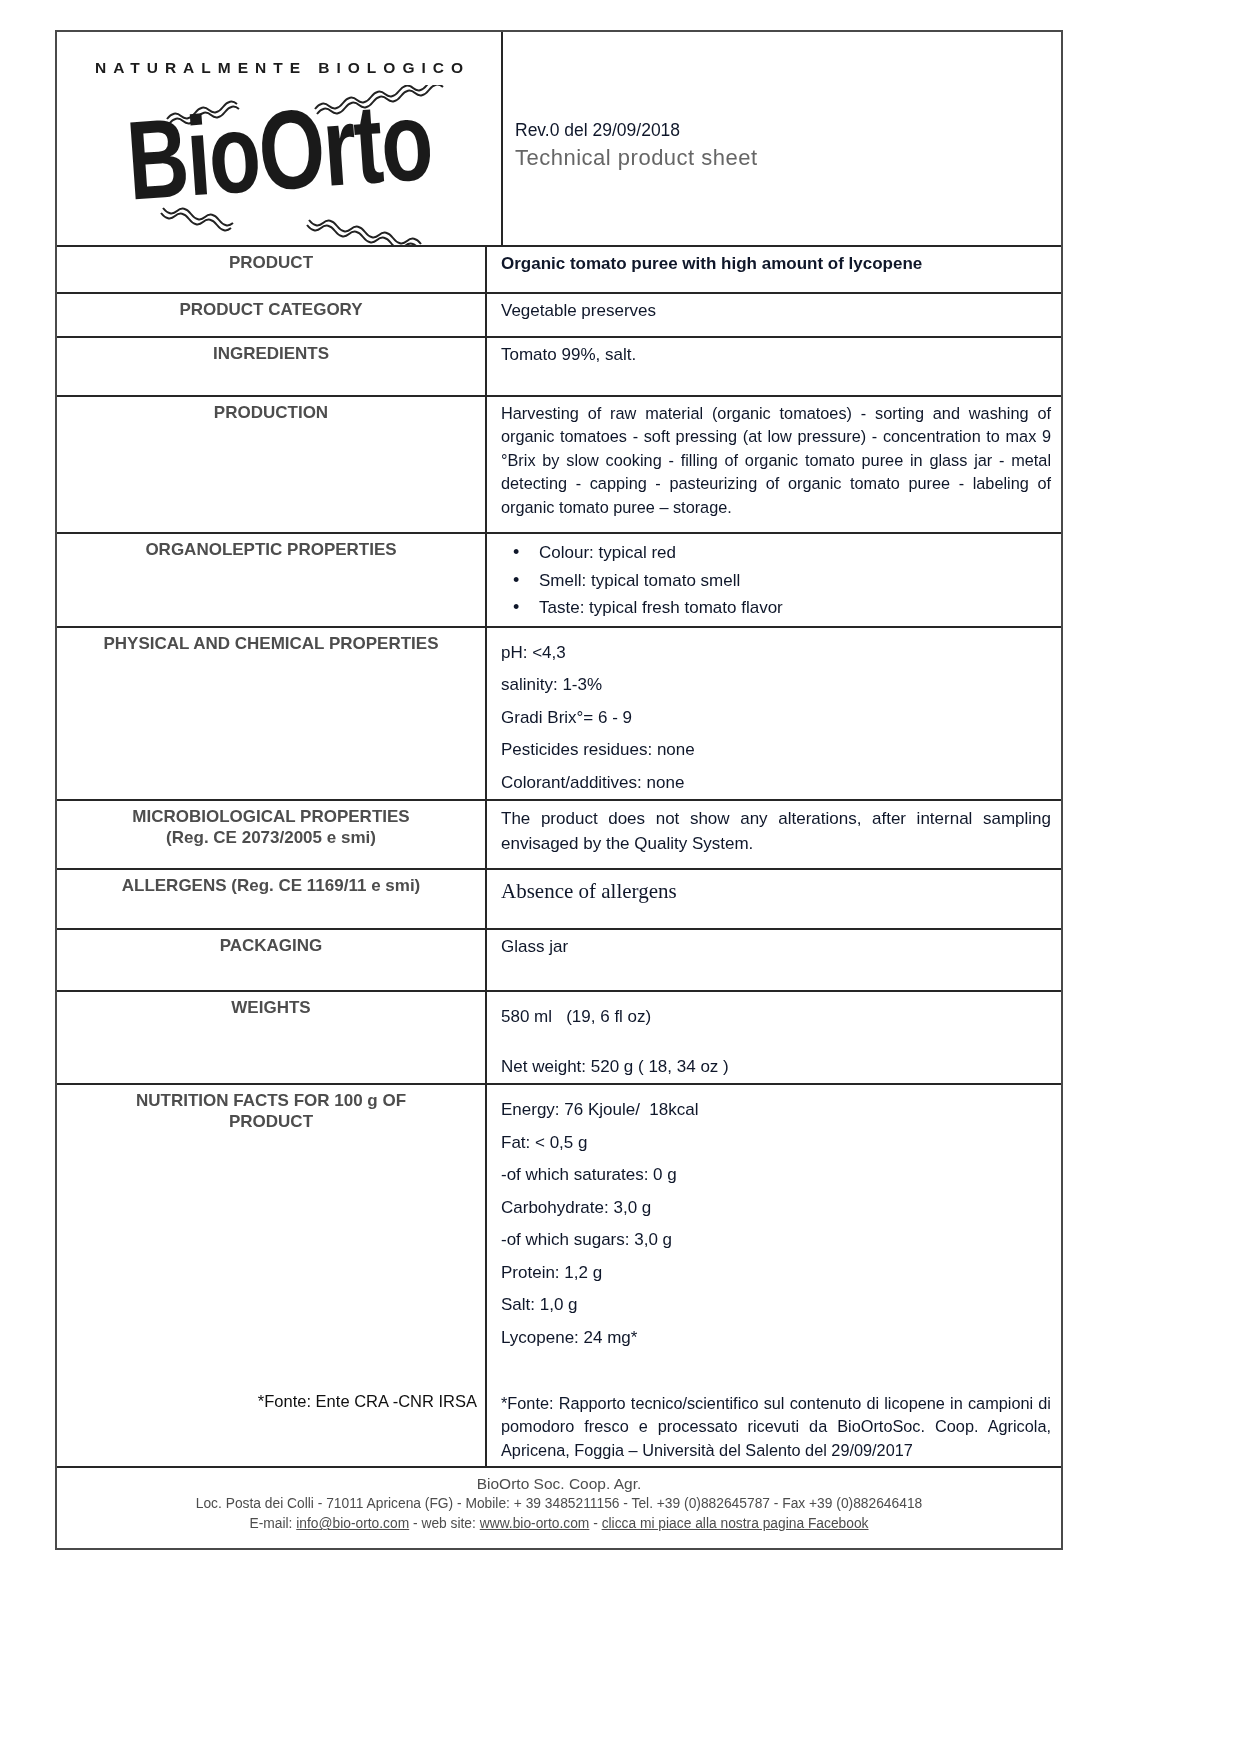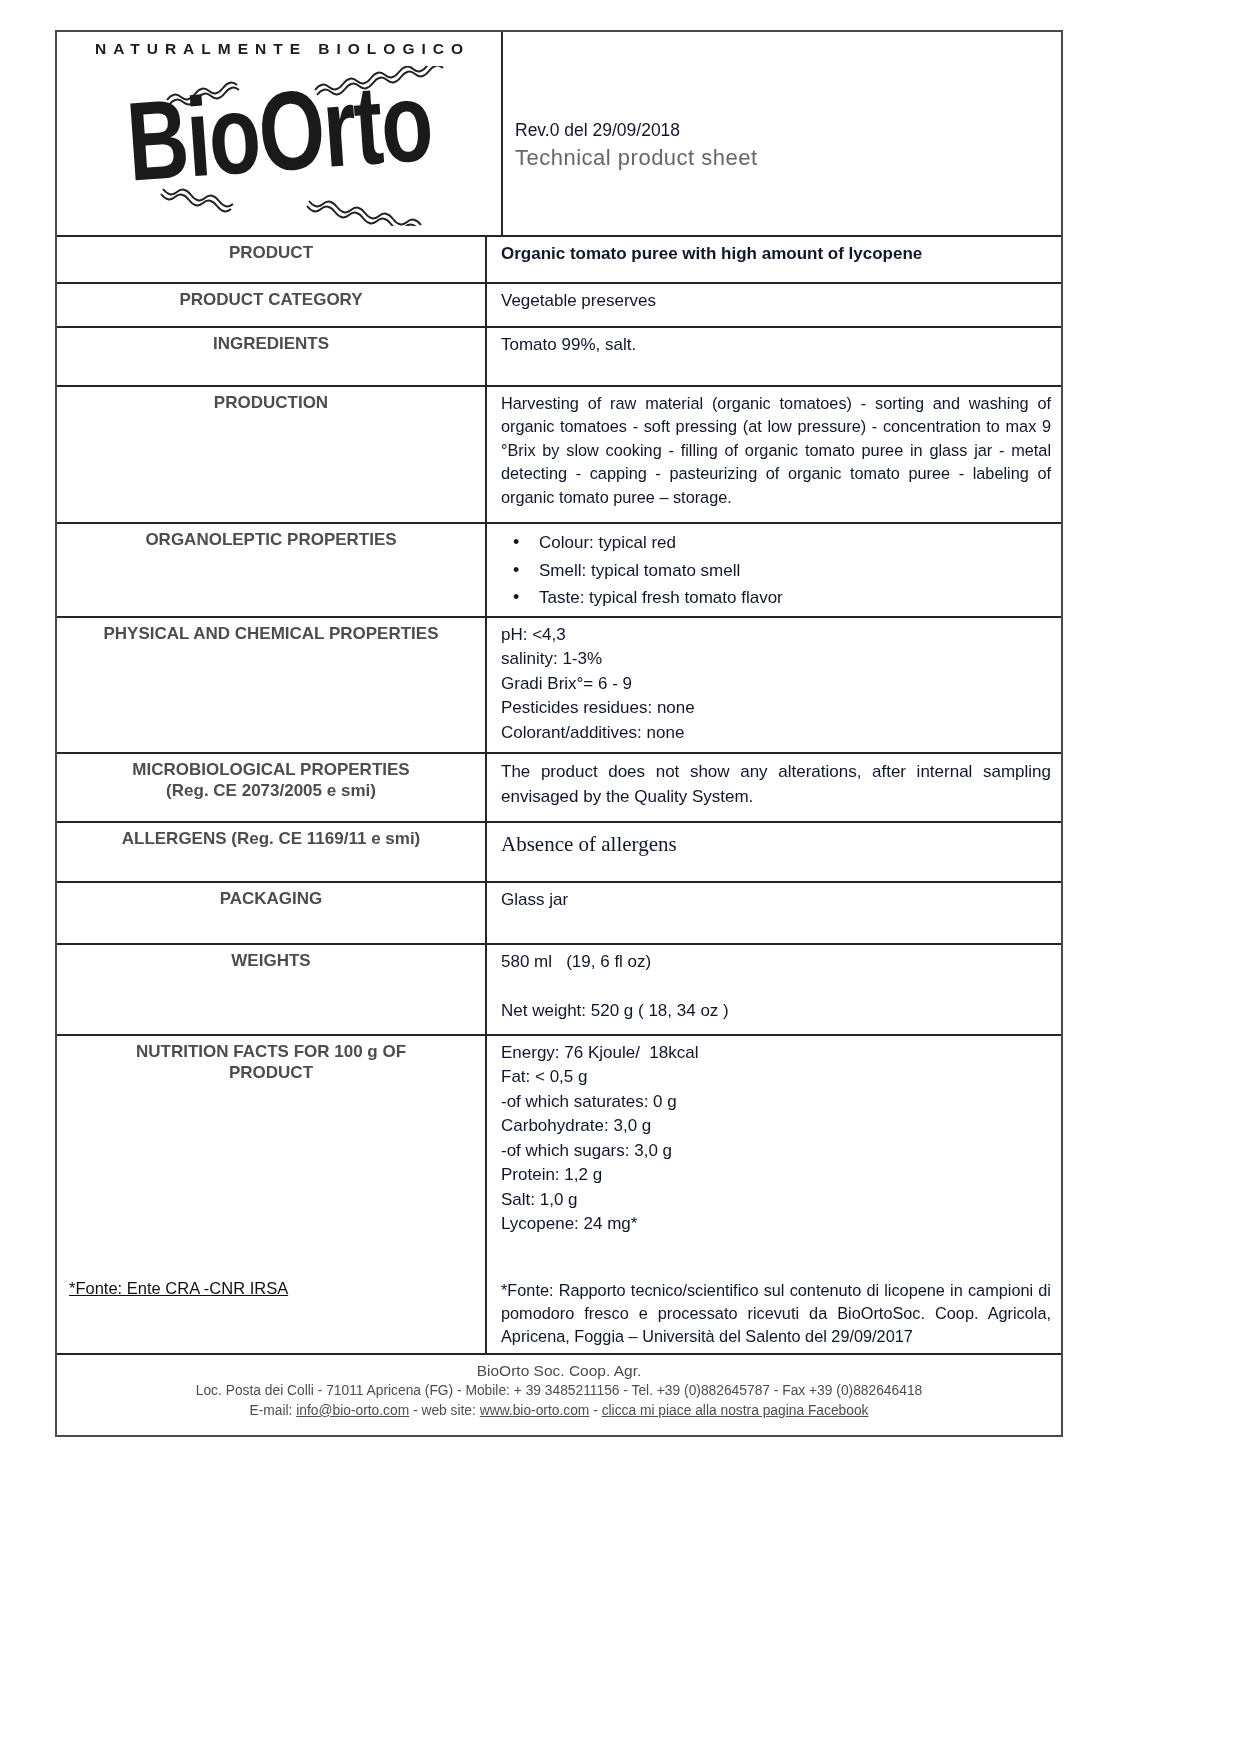--- a/index.html
+++ b/index.html
@@ -13,44 +13,44 @@
       text-align:center;padding:5px 8px 2px 8px;color:#4d4d4d;font-weight:bold;
       font-size:17px;line-height:21px;}
   .cr{flex:1;box-sizing:border-box;padding:5px 10px 4px 14px;font-size:17px;
       line-height:24.5px;color:#0f172a;}
   .rh207{min-height:205px}.rh49{min-height:47px}.rh46{min-height:44px}
   .rh61{min-height:59px}.rh139{min-height:137px}.rh95{min-height:93px}
   .rh138{min-height:136px}.rh71{min-height:69px}.rh70{min-height:68px}
   .rh62{min-height:60px}.rh64{min-height:62px}.rh93{min-height:91px}
   .rh315{min-height:313px}.rh82{min-height:80px}
   .val{white-space:pre-wrap;}
-  .line{white-space:pre-wrap;min-height:24.5px;}
+  .line{white-space:pre-wrap;min-height:24.5px;margin-top:8px;}
   .bold{font-weight:bold;}
   .para{font-size:16.3px;line-height:23.4px;text-align:justify;}
   .serif{font-family:"Liberation Serif",serif;font-size:21px;line-height:26px;padding-top:3px;}
   .bullet{position:relative;padding-left:38px;line-height:27.5px;white-space:pre-wrap;}
   .bullet::before{content:"\2022";position:absolute;left:12px;font-size:18px;}
   .gap-top{margin-top:25px;}
   
   .logo-cell{width:446px;box-sizing:border-box;border-right:2px solid #262626;
              position:relative;padding:0;}
-  .tagline{padding-top:8px;text-align:center;font-size:15.5px;font-weight:bold;
+  .tagline{padding-top:27px;text-align:center;font-size:15.5px;font-weight:bold;
            letter-spacing:7px;text-indent:7px;color:#1c1c1c;}
   .logo{position:relative;height:160px;margin-top:8px;text-align:center;}
   .logo-text{display:inline-block;font-size:100px;font-weight:bold;color:#1a1a1a;
              transform:rotate(-4deg) scale(0.85,1.12);transform-origin:center;
              letter-spacing:-2px;line-height:130px;}
   .flourish{position:absolute;left:0;top:0;pointer-events:none;}
   .title-cell{flex:1;box-sizing:border-box;padding:88px 10px 0 12px;}
   .rev{font-size:17.5px;color:#0f172a;margin-bottom:4px;}
   .sheet-title{font-size:22px;color:#666;font-weight:400;letter-spacing:0.5px;}
   
   .cl-flex{display:flex;flex-direction:column;}
-  .fonte-left{margin-top:auto;margin-bottom:52px;text-align:left;font-weight:normal;
-              color:#101010;font-size:16.5px;padding-left:4px;white-space:pre-wrap;text-decoration:underline;}
+  .fonte-left{margin-top:auto;margin-bottom:52px;text-align:right;font-weight:normal;
+              color:#101010;font-size:16.5px;padding-left:4px;white-space:pre-wrap;}
   .note{margin-top:42px;}
   
   .footer-cell{flex:1;text-align:center;padding:6px 8px 4px 8px;color:#4d4d4d;font-weight:normal;}
   .footer-company{font-size:15.5px;line-height:20px;}
   .footer-line{font-size:13.8px;line-height:20px;white-space:nowrap;}
   .link{text-decoration:underline;cursor:pointer;}
   .sub{display:block;}
 </style>
 </head>
 <body>

